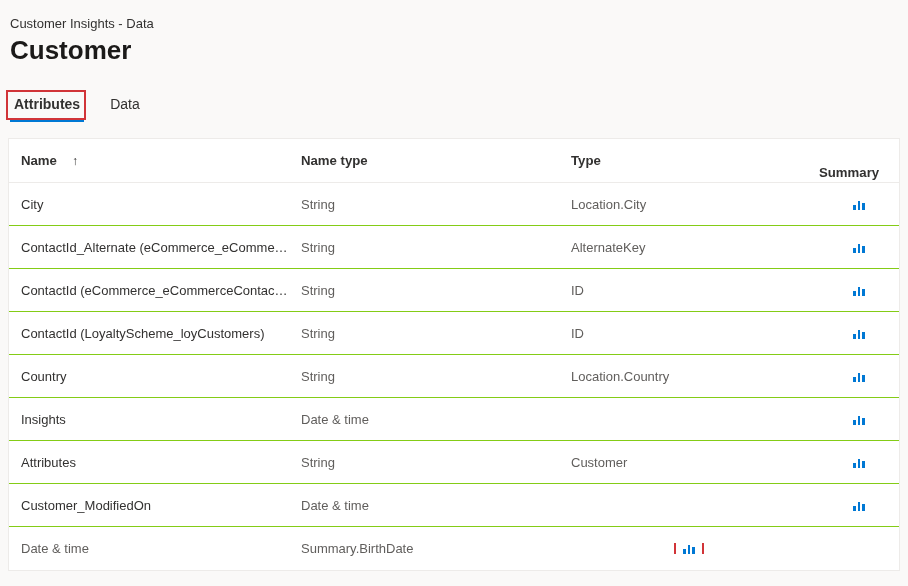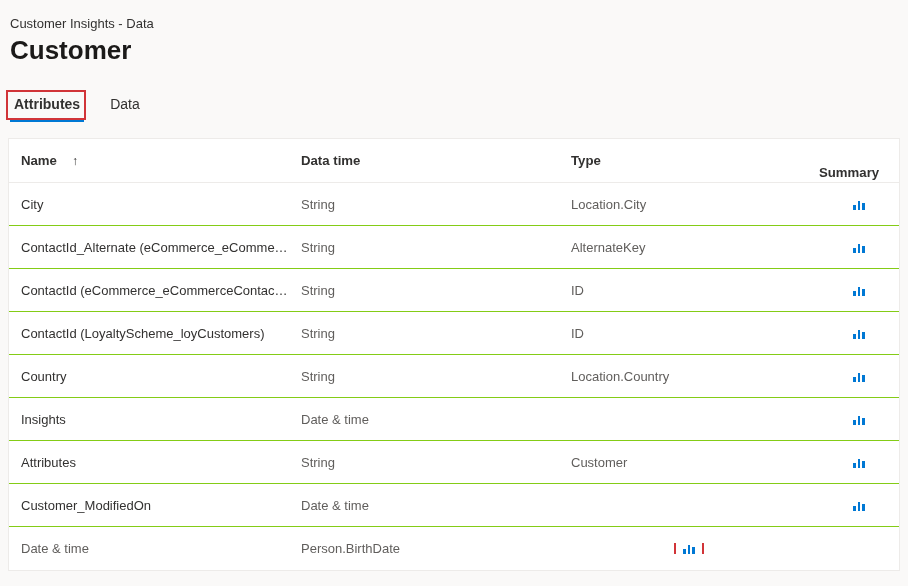--- a/index.html
+++ b/index.html
@@ -164,21 +164,21 @@
   </div>
   <div class="tab-highlight-box"></div>
 </div>
 
 <div class="table-wrap">
   <div class="thead">
     <div class="th">
       <span>Name</span>
       <span class="sort-arrow">↑</span>
     </div>
-    <div class="th">Data time</div>
+    <div class="th">Name type</div>
     <div class="th">Type</div>
     <div class="th summary">Summary</div>
   </div>
 
   <div class="trow">
     <div class="td name">City</div>
     <div class="td">String</div>
     <div class="td">Location.City</div>
     <div class="td summary-cell">
       <span class="chart-icon">
@@ -275,21 +275,21 @@
       <span class="chart-icon">
           <span class="b1"></span>
           <span class="b2"></span>
           <span class="b3"></span>
         </span>
     </div>
   </div>
 
   <div class="trow">
     <div class="td">Date &amp; time</div>
-    <div class="td">Person.BirthDate</div>
+    <div class="td">Summary.BirthDate</div>
     <div class="td summary-cell">
       <div class="summary-cell-wrap">
         <span class="chart-icon">
             <span class="b1"></span>
             <span class="b2"></span>
             <span class="b3"></span>
           </span>
         <div class="summary-highlight-box"></div>
       </div>
     </div>

